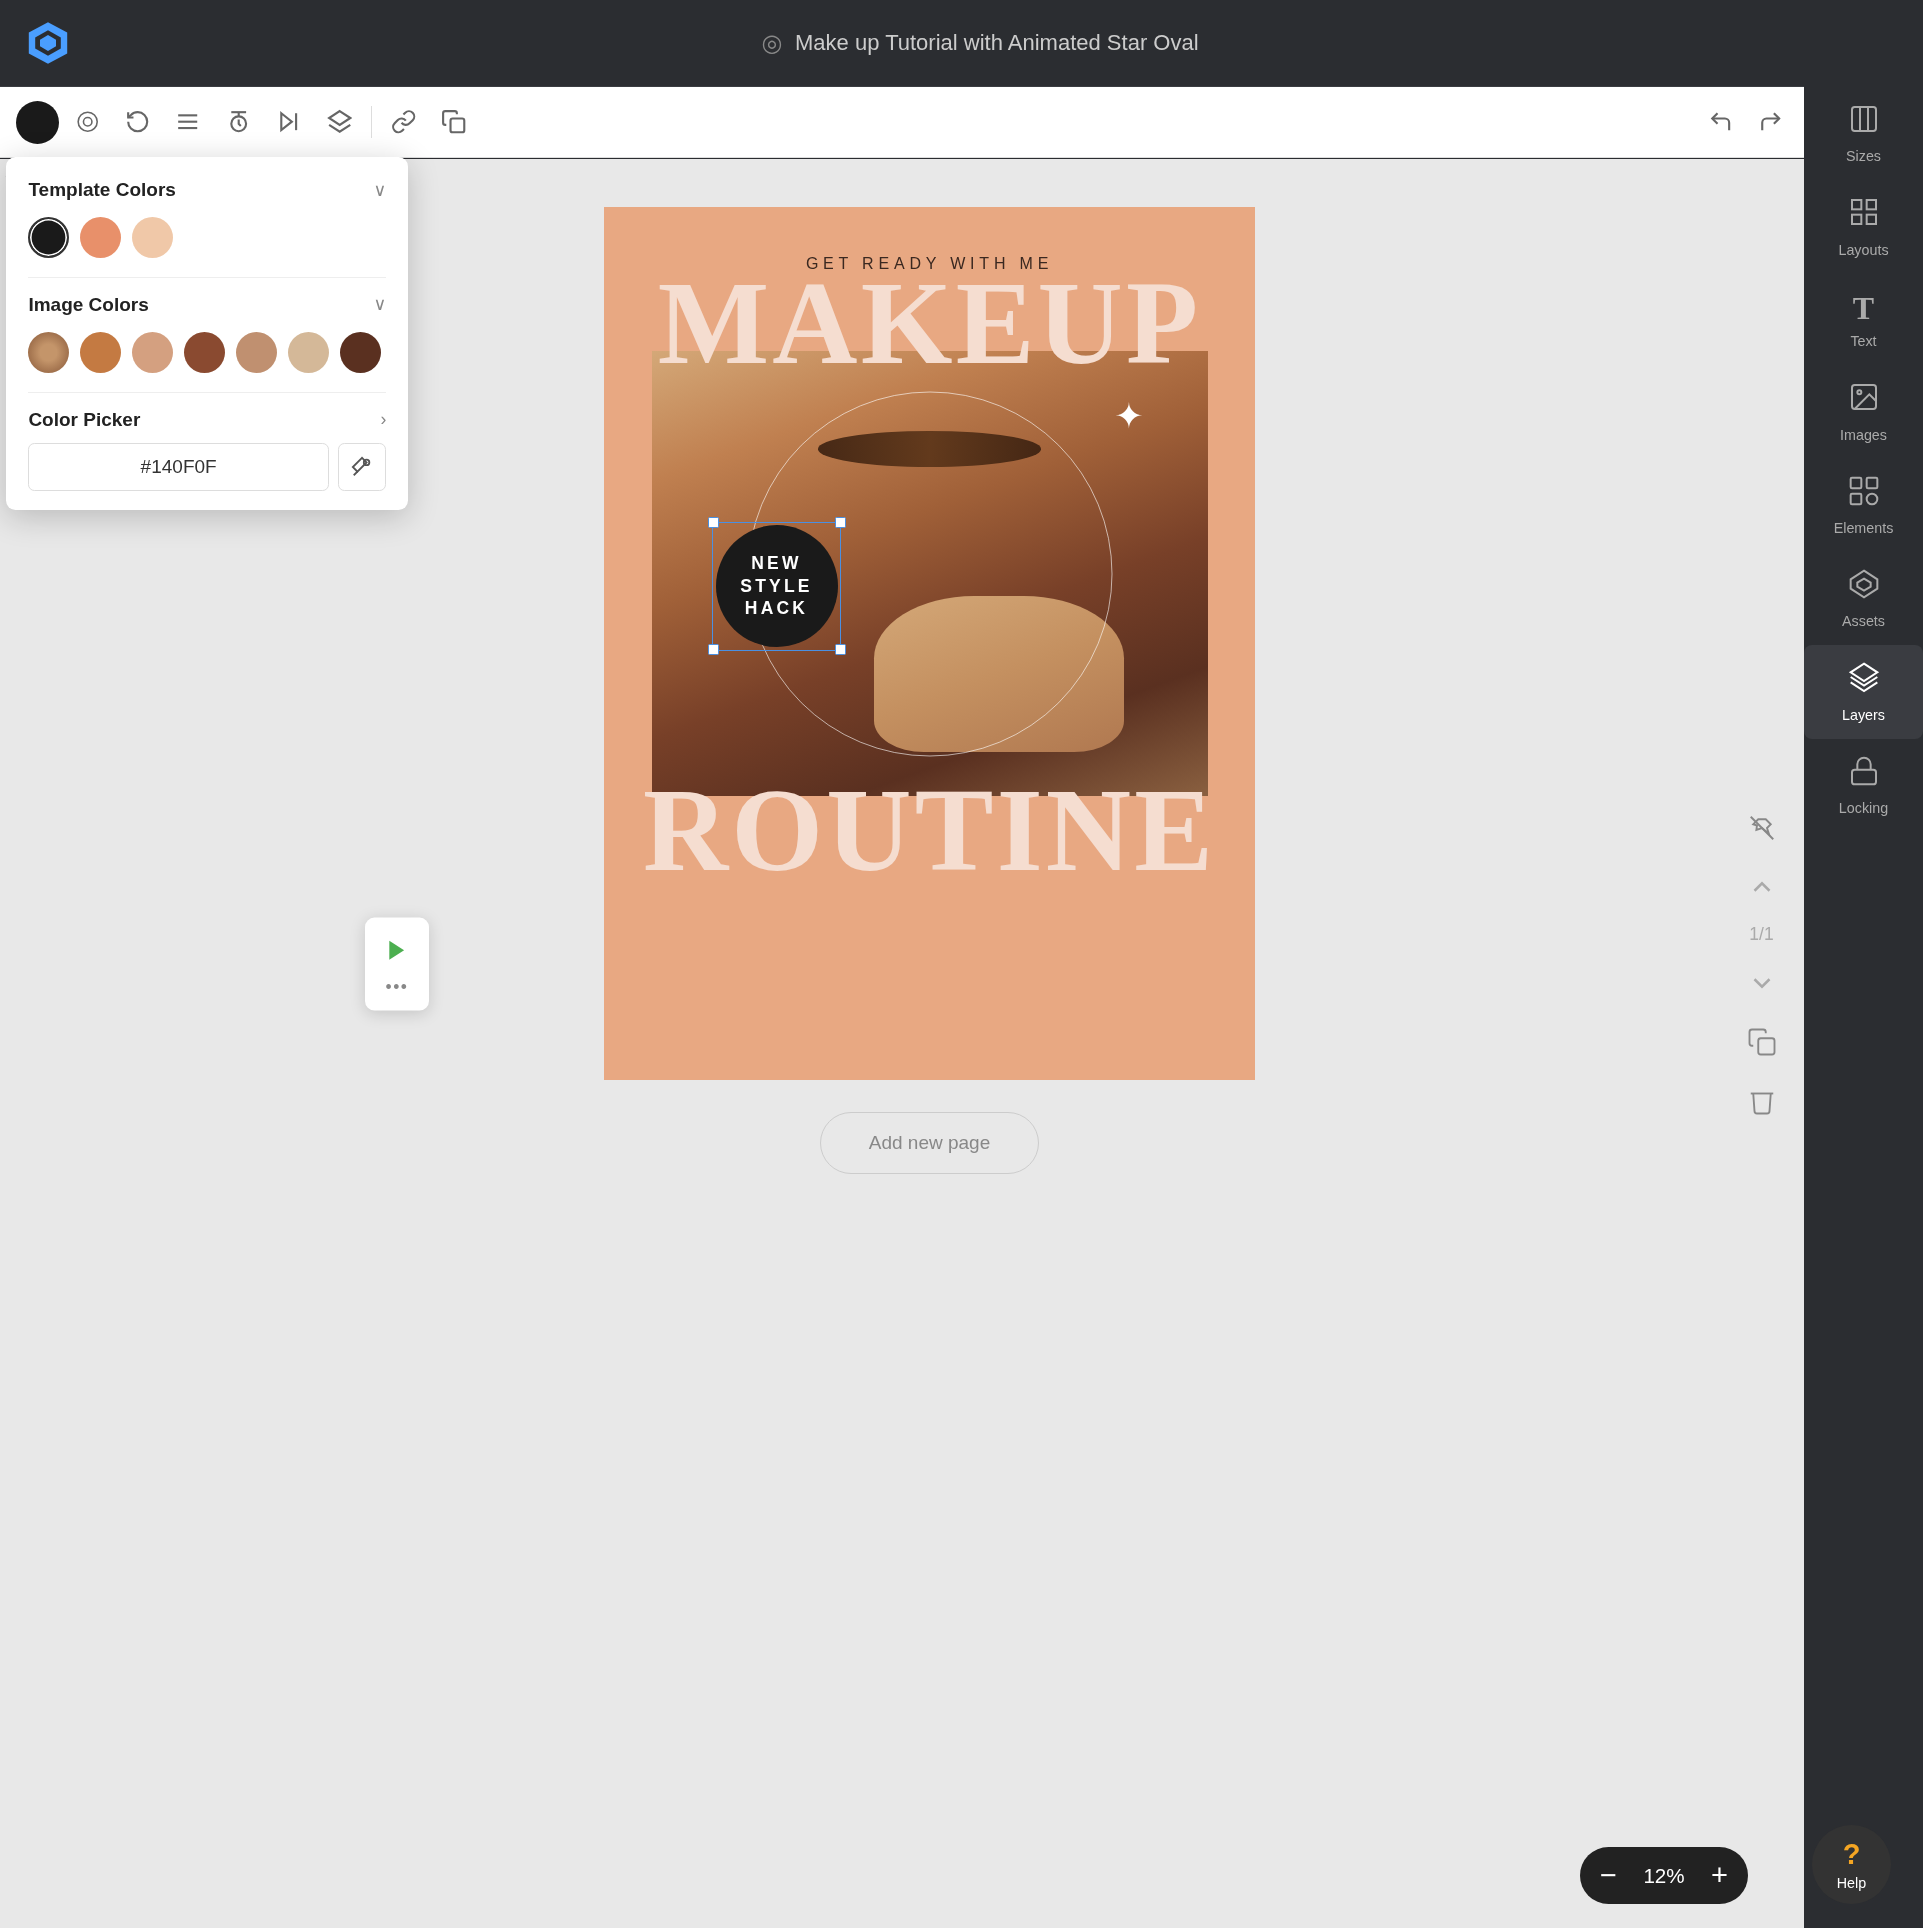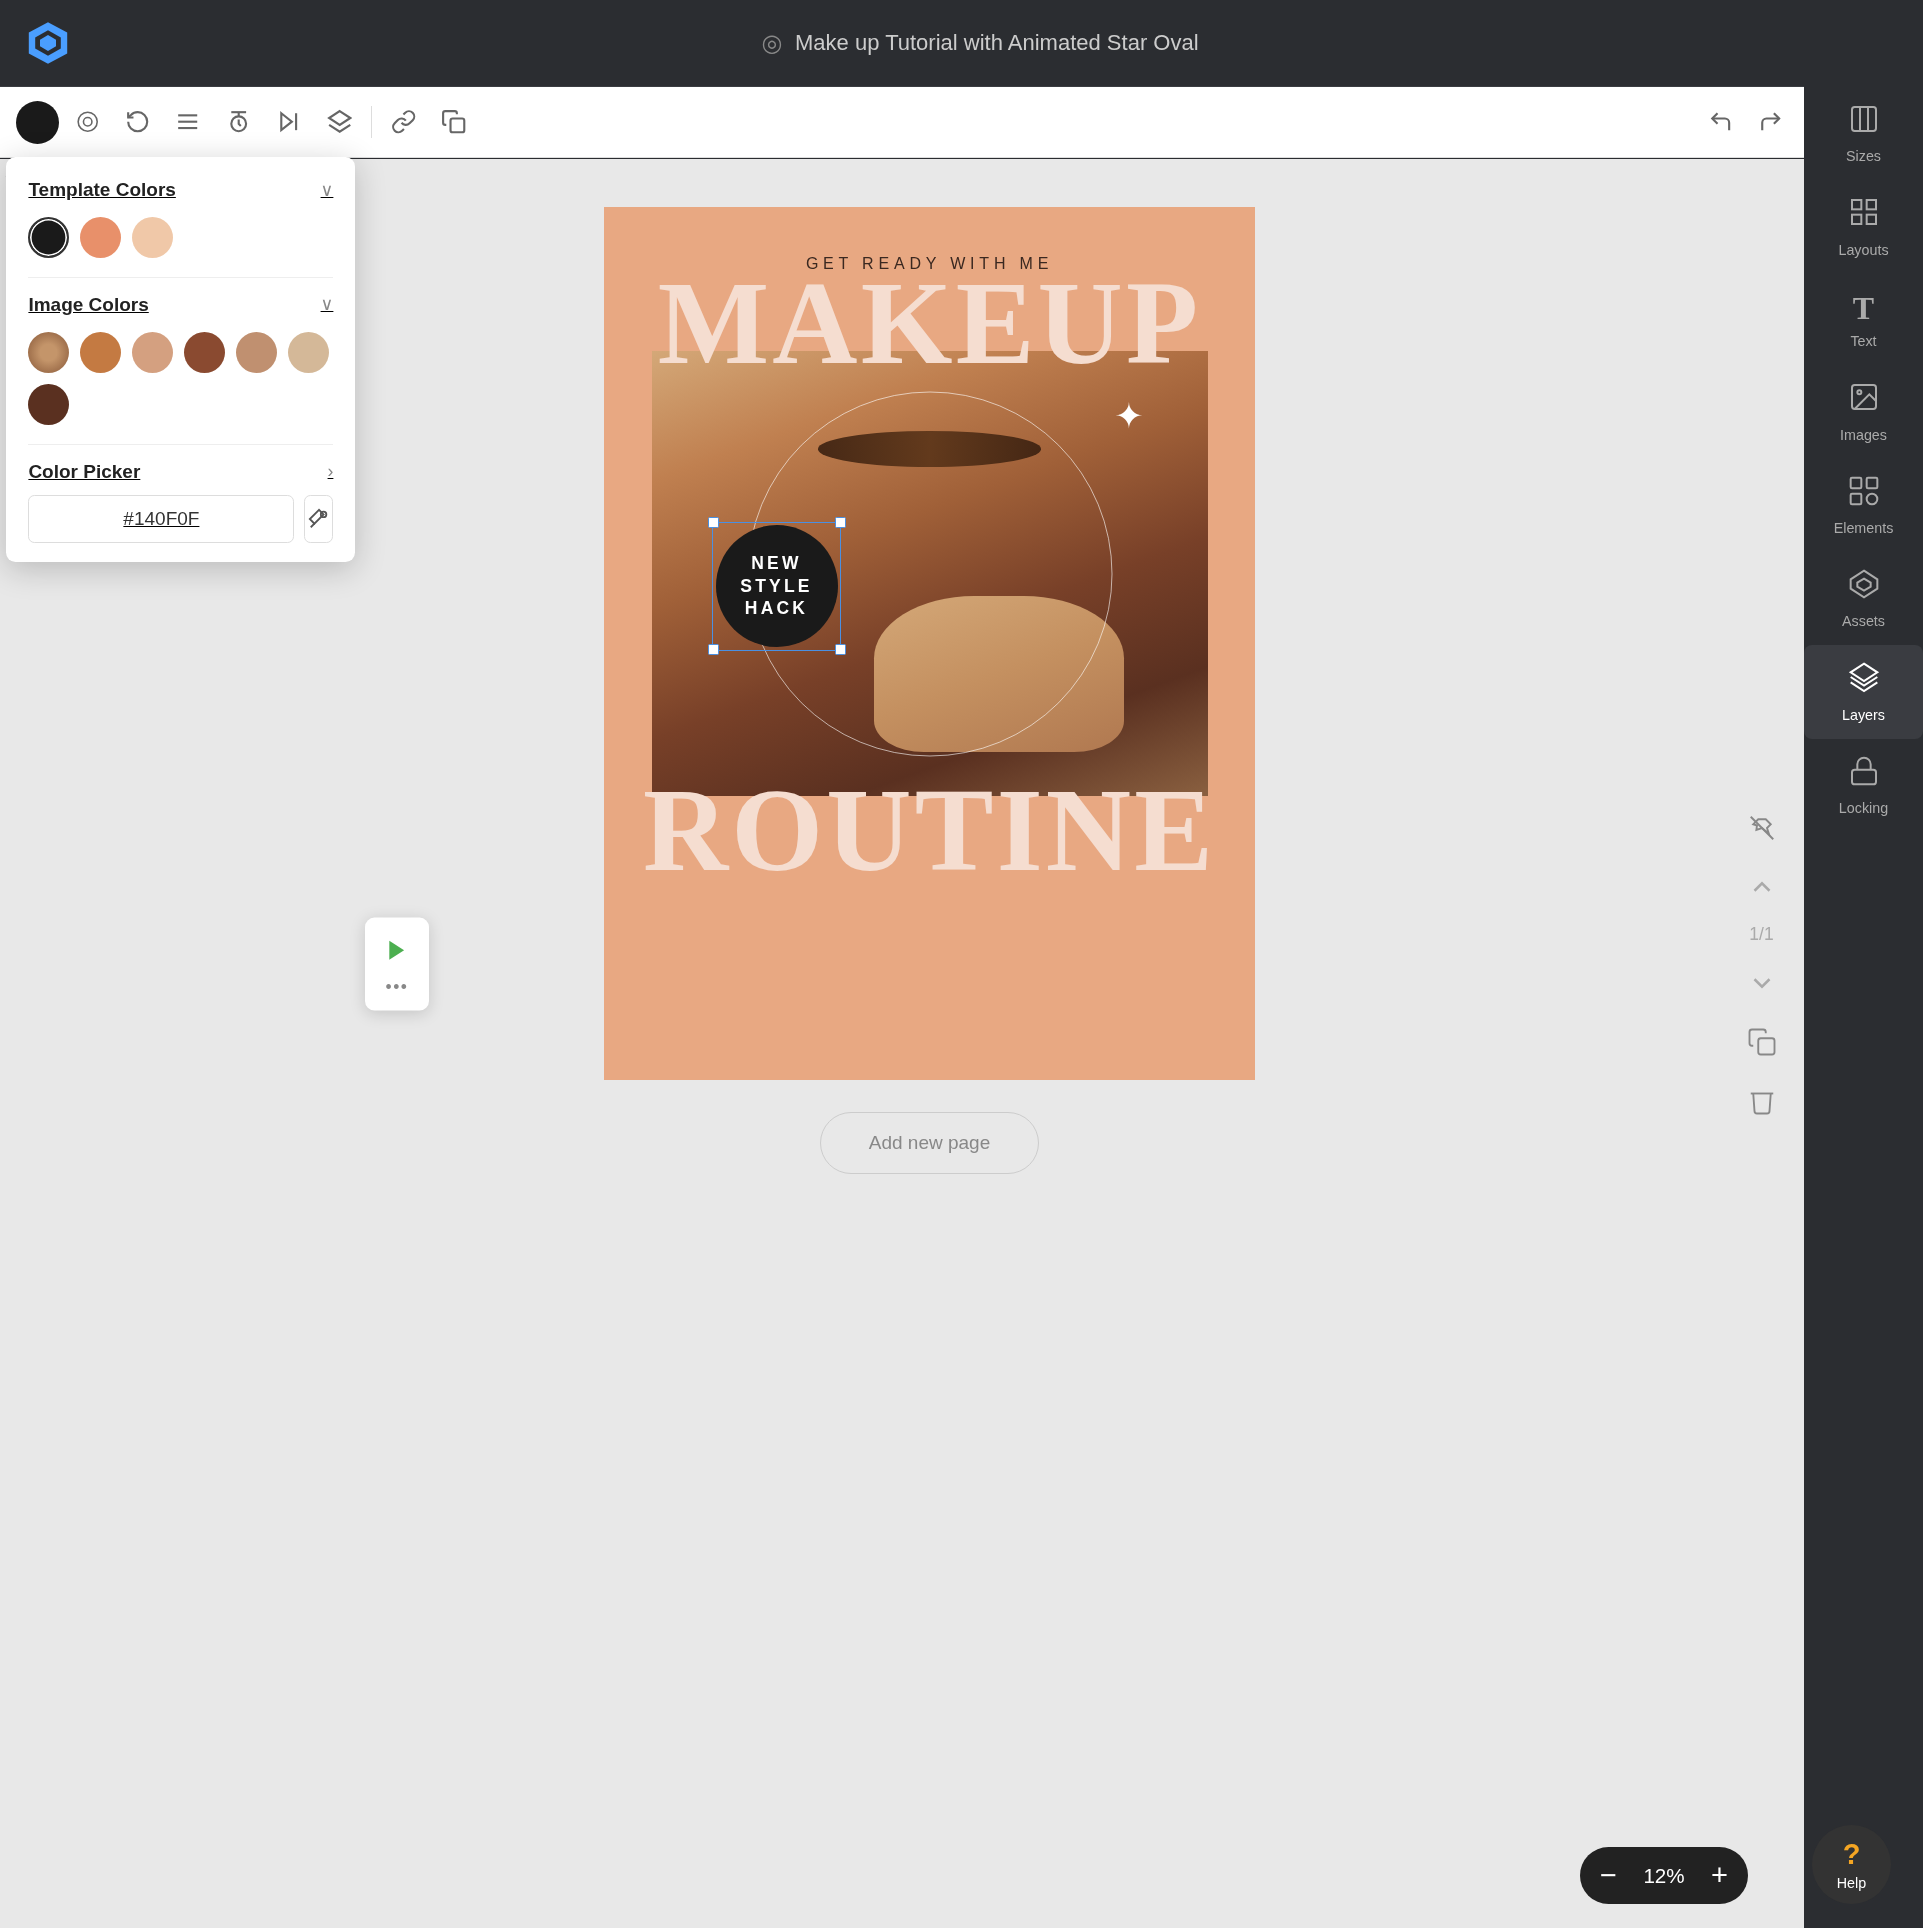--- a/index.html
+++ b/index.html
@@ -42,23 +42,23 @@
     .toolbar-sep { width: 0.8px; height: 32px; background: #ddd; margin: 0 3.2px; }
     .toolbar-spacer { flex: 1; }
     .color-label {
       position: absolute; top: 86px; left: 6.4px;
       background: #333; color: #fff; font-size: 16px; padding: 3.2px 9.5px;
       border-radius: 3.2px; z-index: 200;
     }
 
     
     .color-panel {
-      position: fixed; top: 157px; left: 6.4px; width: 349px;
+      position: fixed; top: 157px; left: 6.4px; width: 402px;
       background: #fff; border-radius: 9.5px; box-shadow: 0 6.4px 32px rgba(0,0,0,0.2);
-      z-index: 200; padding: 22px 22px 19px; text-decoration: underline;
+      z-index: 200; padding: 22px 22px 19px;
     }
     .color-section-header {
       display: flex; align-items: center; justify-content: space-between;
       margin-bottom: 16px;
     }
     .color-section-title { font-size: 19px; font-weight: 600; color: #222; }
     .color-section-arrow { font-size: 17.5px; color: #888; cursor: pointer; }
     .color-swatches { display: flex; gap: 11px; flex-wrap: wrap; margin-bottom: 19px; }
     .swatch {
       width: 41px; height: 41px; border-radius: 50%; cursor: pointer;

